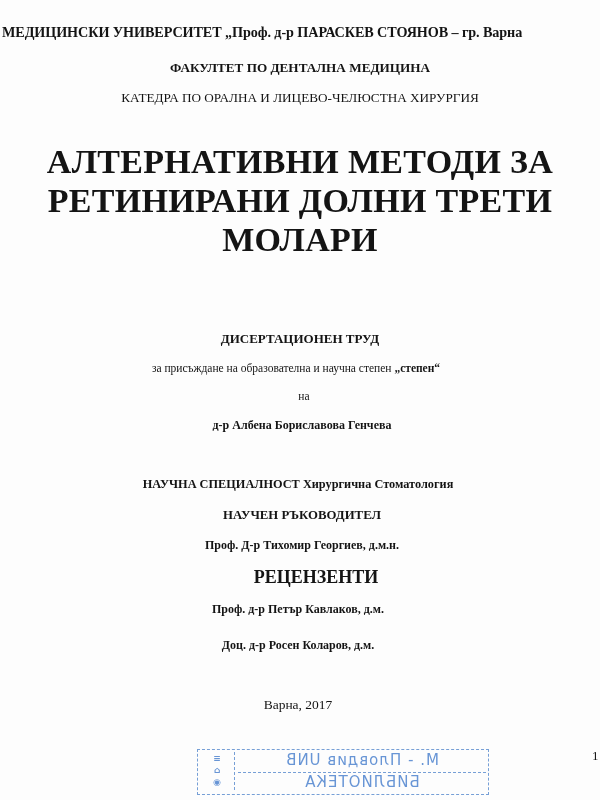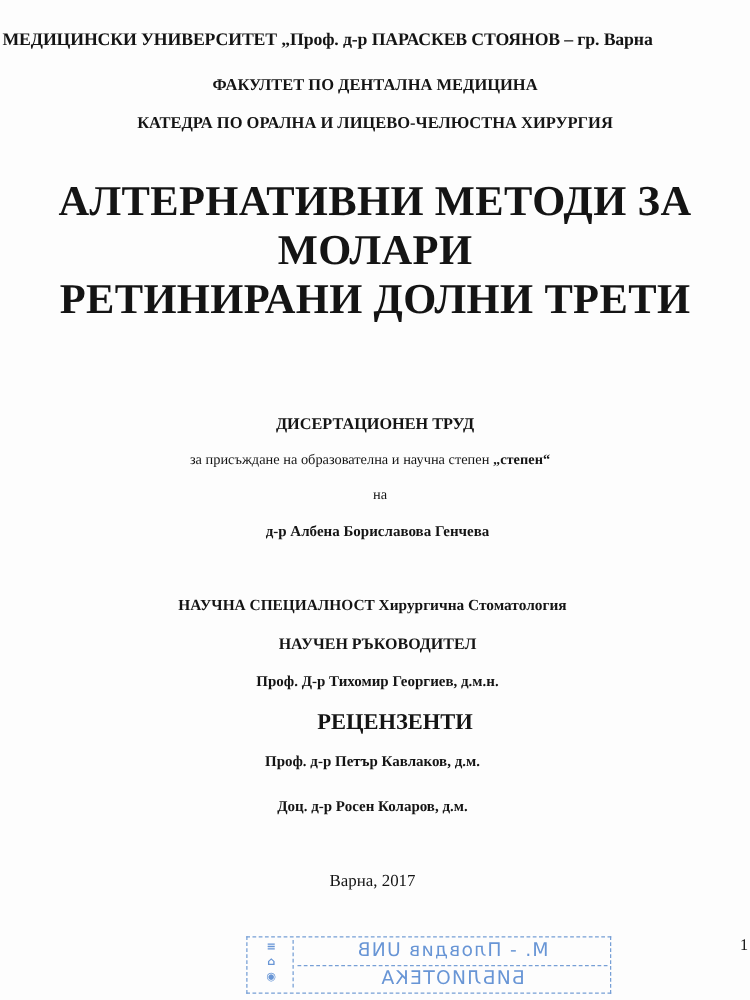--- a/index.html
+++ b/index.html
@@ -34,21 +34,21 @@
       white-space: nowrap;
       margin-top: 24px;
     }
     .faculty {
       top: 60px;
       font-weight: bold;
       font-size: 13.2px;
     }
     .department {
       top: 90px;
-      font-weight: bold;
+      font-weight: normal;
       font-size: 13.2px;
     }
     .title {
       top: 142px;
       font-weight: bold;
       font-size: 34px;
       line-height: 39px;
       letter-spacing: 0.3px;
     }
     .title div { height: 39px; }
@@ -161,22 +161,22 @@
 </head>
 <body>
 
 <div class="header">МЕДИЦИНСКИ УНИВЕРСИТЕТ „Проф. д-р ПАРАСКЕВ СТОЯНОВ – гр. Варна</div>
 
 <div class="abs faculty">ФАКУЛТЕТ ПО ДЕНТАЛНА МЕДИЦИНА</div>
 <div class="abs department">КАТЕДРА ПО ОРАЛНА И ЛИЦЕВО-ЧЕЛЮСТНА ХИРУРГИЯ</div>
 
 <div class="abs title">
   <div>АЛТЕРНАТИВНИ МЕТОДИ ЗА</div>
+  <div>РЕТИНИРАНИ ДОЛНИ ТРЕТИ</div>
   <div>МОЛАРИ</div>
-  <div>РЕТИНИРАНИ ДОЛНИ ТРЕТИ</div>
 </div>
 
 <div class="abs diss">ДИСЕРТАЦИОНЕН ТРУД</div>
 
 <div class="abs purpose"><span>за присъждане на образователна и научна степен </span><b>„степен“</b></div>
 
 <div class="abs na">на</div>
 
 <div class="abs author">д-р Албена Бориславова Генчева</div>
 

